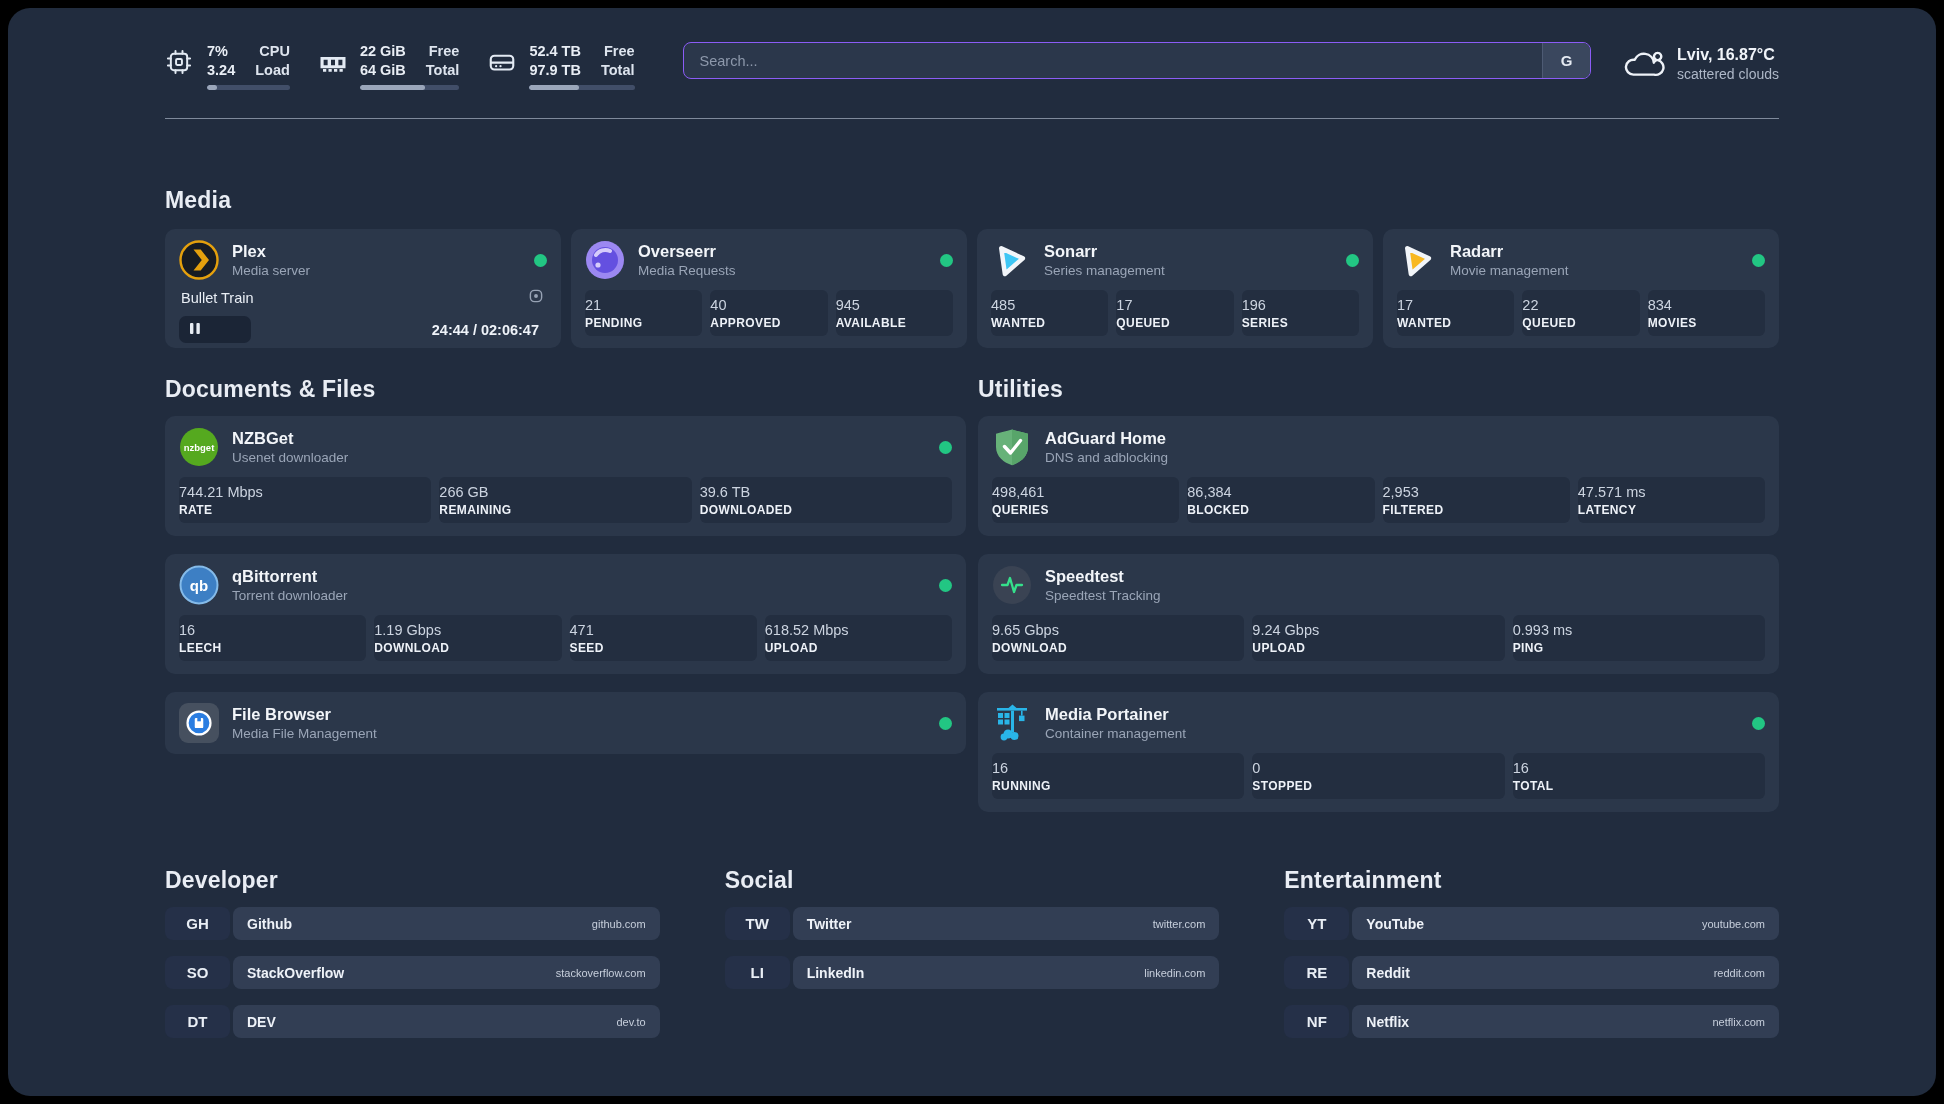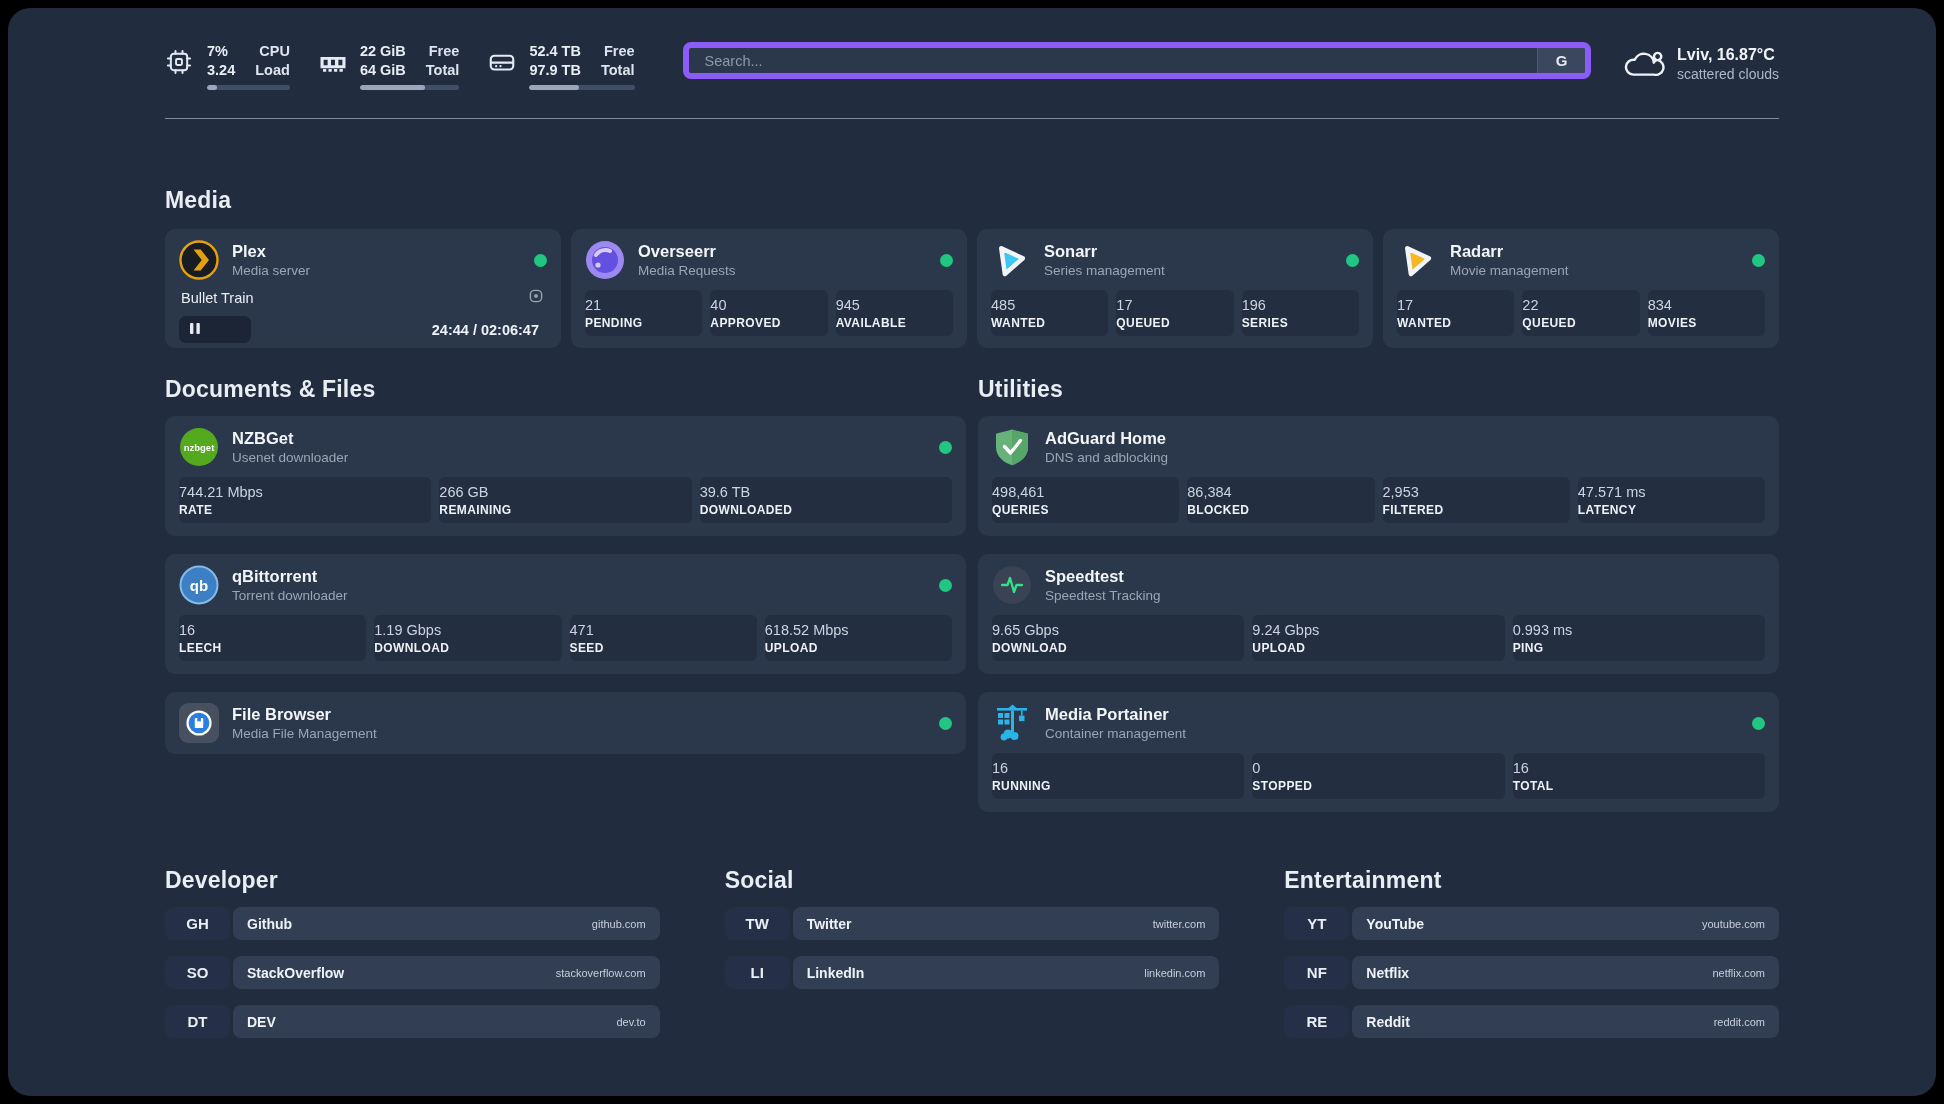--- a/index.html
+++ b/index.html
@@ -12,21 +12,21 @@
   .sys-stats { display:flex; gap:28px; }
   .sysstat { display:flex; gap:12px; }
   .sys-icon { width:30px; height:40px; display:flex; align-items:center; color:#e3eaf3; }
   .sys-body { display:flex; flex-direction:column; }
   .sys-cols { display:flex; gap:20px; }
   .sys-col { display:flex; flex-direction:column; font-size:14.5px; line-height:19px; color:#e9eef5; font-weight:600; }
   .sys-col.labels { text-align:right; font-weight:600; color:#dde4ee; }
   .sys-bar { margin-top:5px; height:5px; border-radius:3px; background:#414e68; overflow:hidden; }
   .sys-fill { height:100%; background:#9aa6ba; border-radius:3px; }
 
-  .search-wrap { flex:1; margin:0 30px 0 48px; height:37px; display:flex; background:#2b374b; border:6px solid #8b5cf6; border-radius:8px; overflow:hidden; }
+  .search-wrap { flex:1; margin:0 30px 0 48px; height:37px; display:flex; background:#2b374b; border:1px solid #8b5cf6; border-radius:8px; overflow:hidden; }
   .search-input { flex:1; background:transparent; border:none; outline:none; padding:0 16px; font-size:14.5px; color:#e8edf4; font-family:inherit; }
   .search-input::placeholder { color:#8d98ab; }
   .search-engine { width:48px; display:flex; align-items:center; justify-content:center; background:#3a475e; border-left:1px solid #4e5b74; color:#e6ebf3; font-size:15px; font-weight:600; cursor:pointer; }
 
   .weather { display:flex; align-items:center; gap:12px; padding-top:2px; }
   .weather-icon { color:#eef2f8; }
   .weather-text .w-main { font-size:16px; color:#f0f4f9; font-weight:600; line-height:21px; }
   .weather-text .w-sub { font-size:14px; color:#aeb8c8; line-height:19px; }
 
   .divider { margin-top:28px; border-bottom:1.5px solid rgba(205,216,232,0.55); }
@@ -567,31 +567,31 @@
       <div class="section-title">Entertainment</div>
       <div class="link-rows">
         <div class="link-row">
           <div class="link-abbr">YT</div>
           <div class="link-pill">
             <span class="link-name">YouTube</span>
             <span class="link-url">youtube.com</span>
           </div>
         </div>
         <div class="link-row">
+          <div class="link-abbr">RE</div>
+          <div class="link-pill">
+            <span class="link-name">Reddit</span>
+            <span class="link-url">reddit.com</span>
+          </div>
+        </div>
+        <div class="link-row">
           <div class="link-abbr">NF</div>
           <div class="link-pill">
             <span class="link-name">Netflix</span>
             <span class="link-url">netflix.com</span>
           </div>
         </div>
-        <div class="link-row">
-          <div class="link-abbr">RE</div>
-          <div class="link-pill">
-            <span class="link-name">Reddit</span>
-            <span class="link-url">reddit.com</span>
-          </div>
-        </div>
       </div>
     </div>
   </div>
 
 </div>
 </div>
 
 </body></html>

